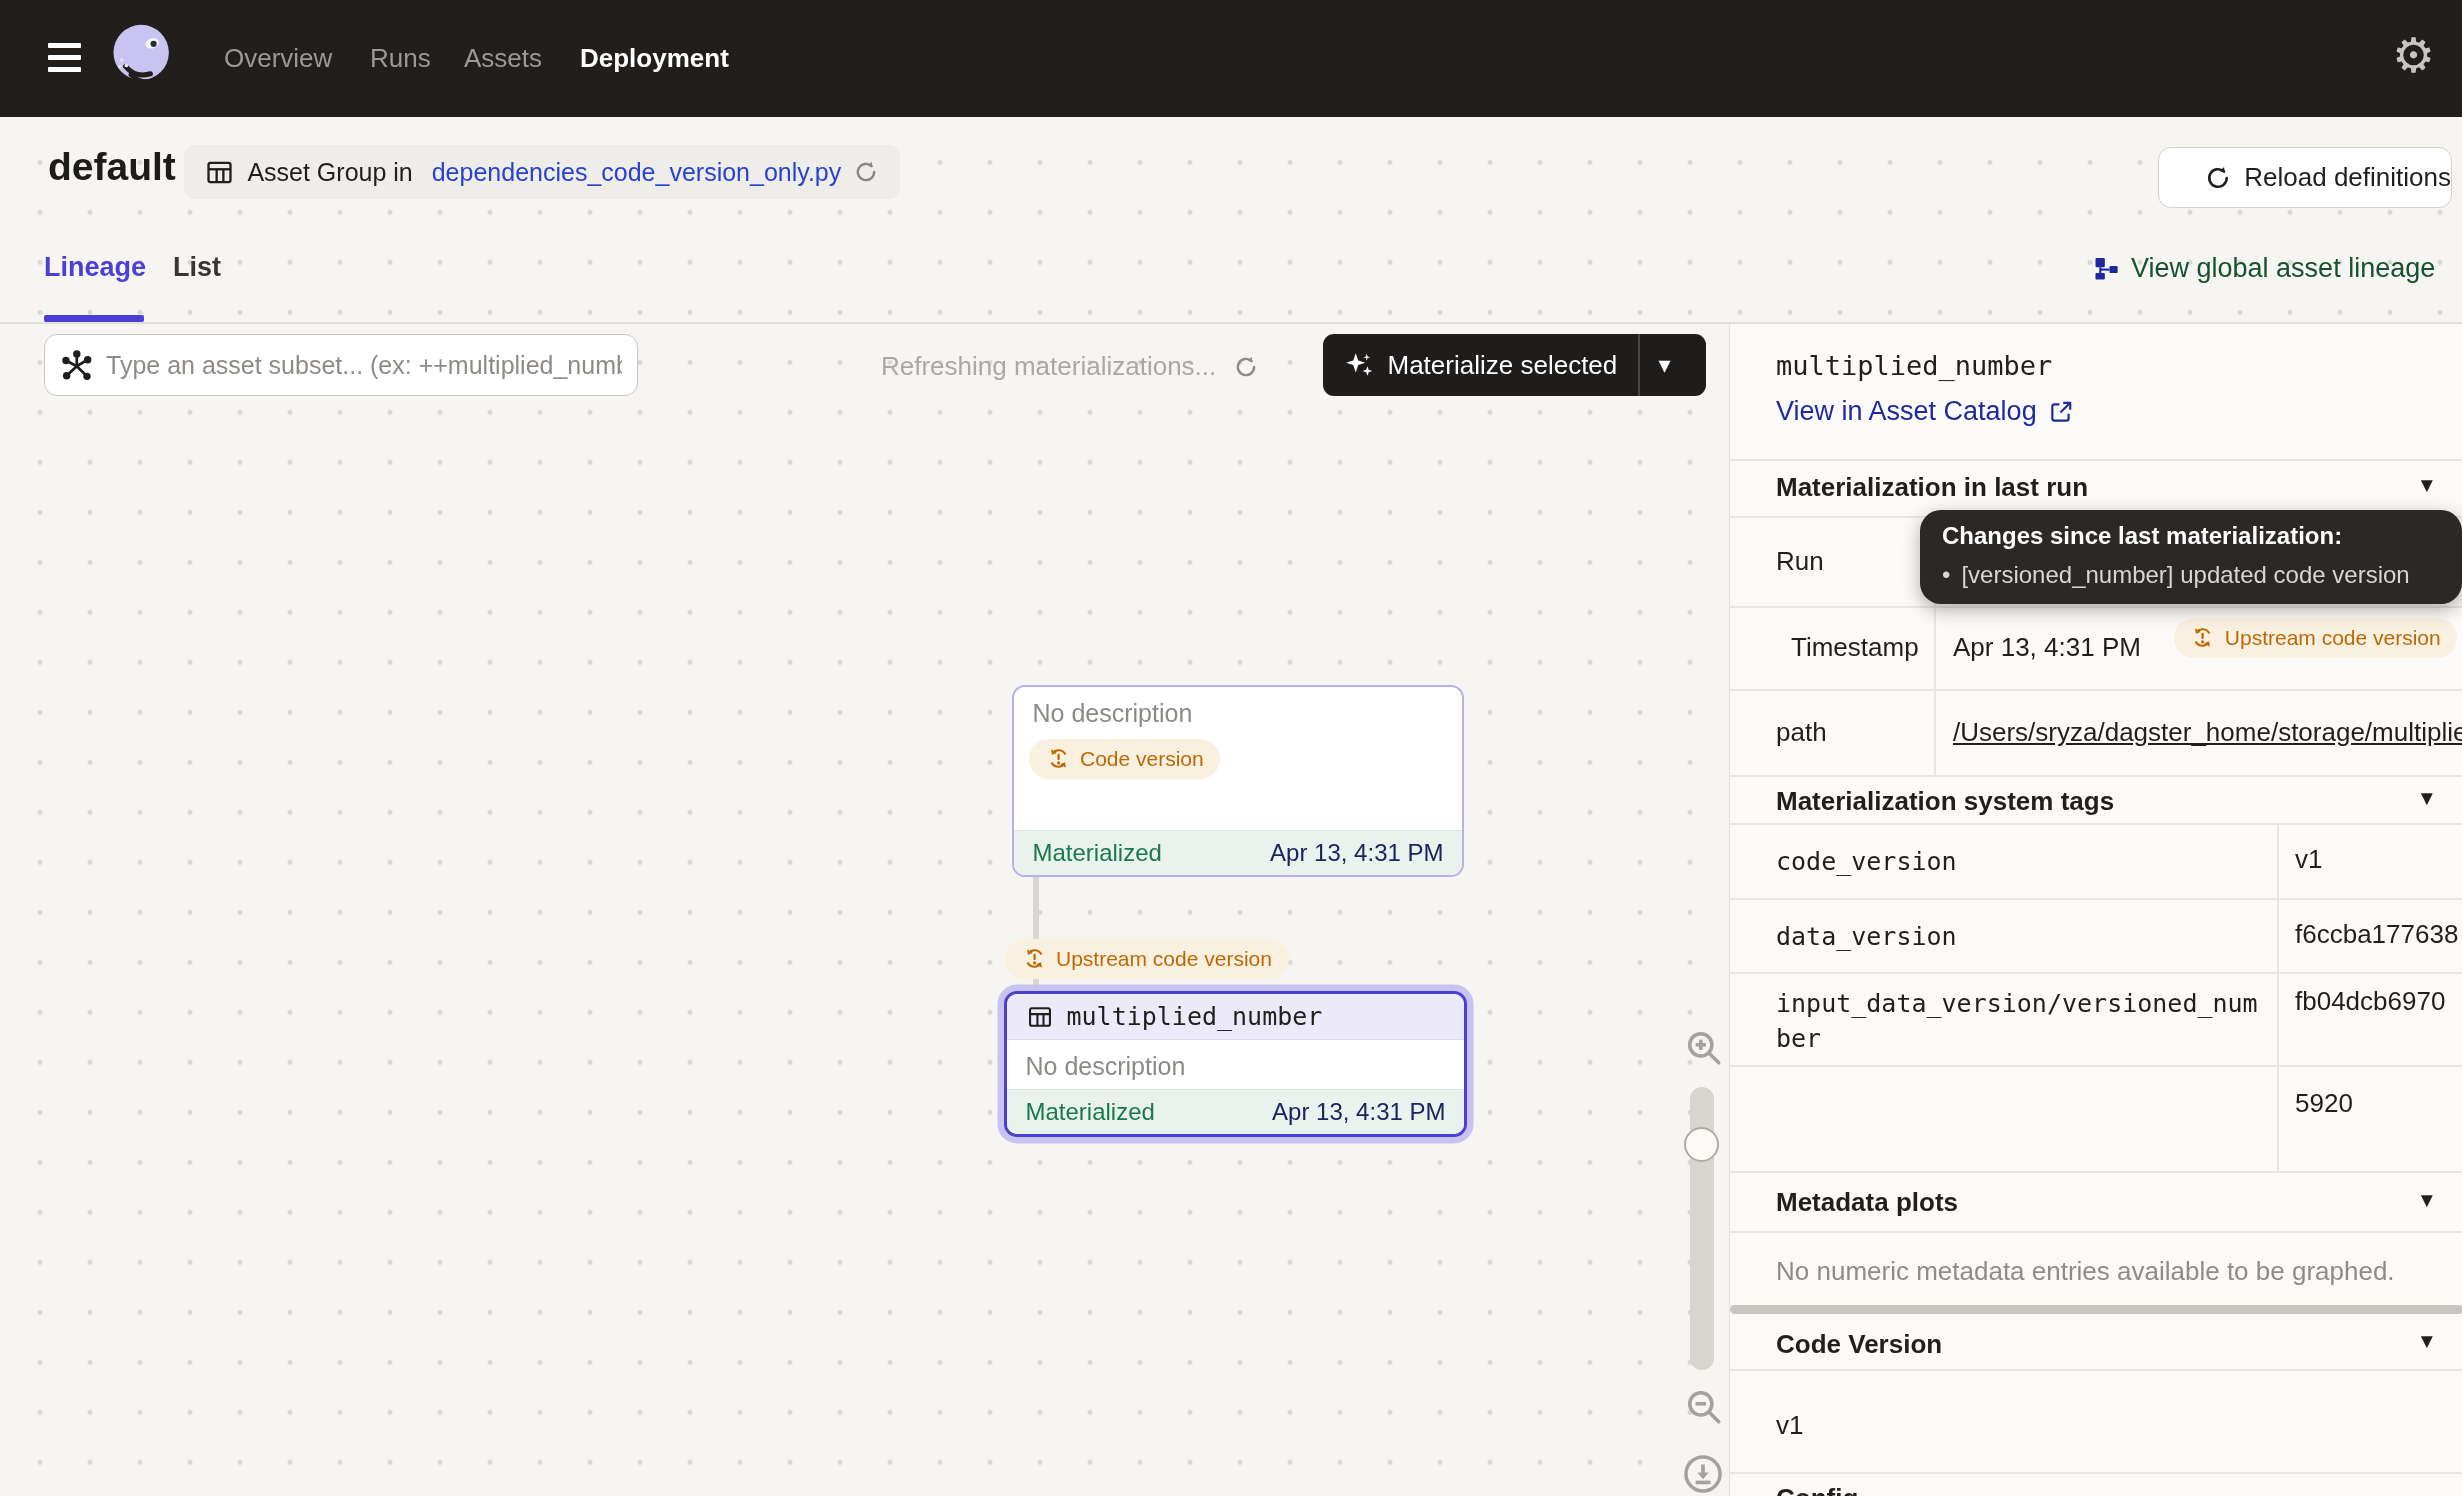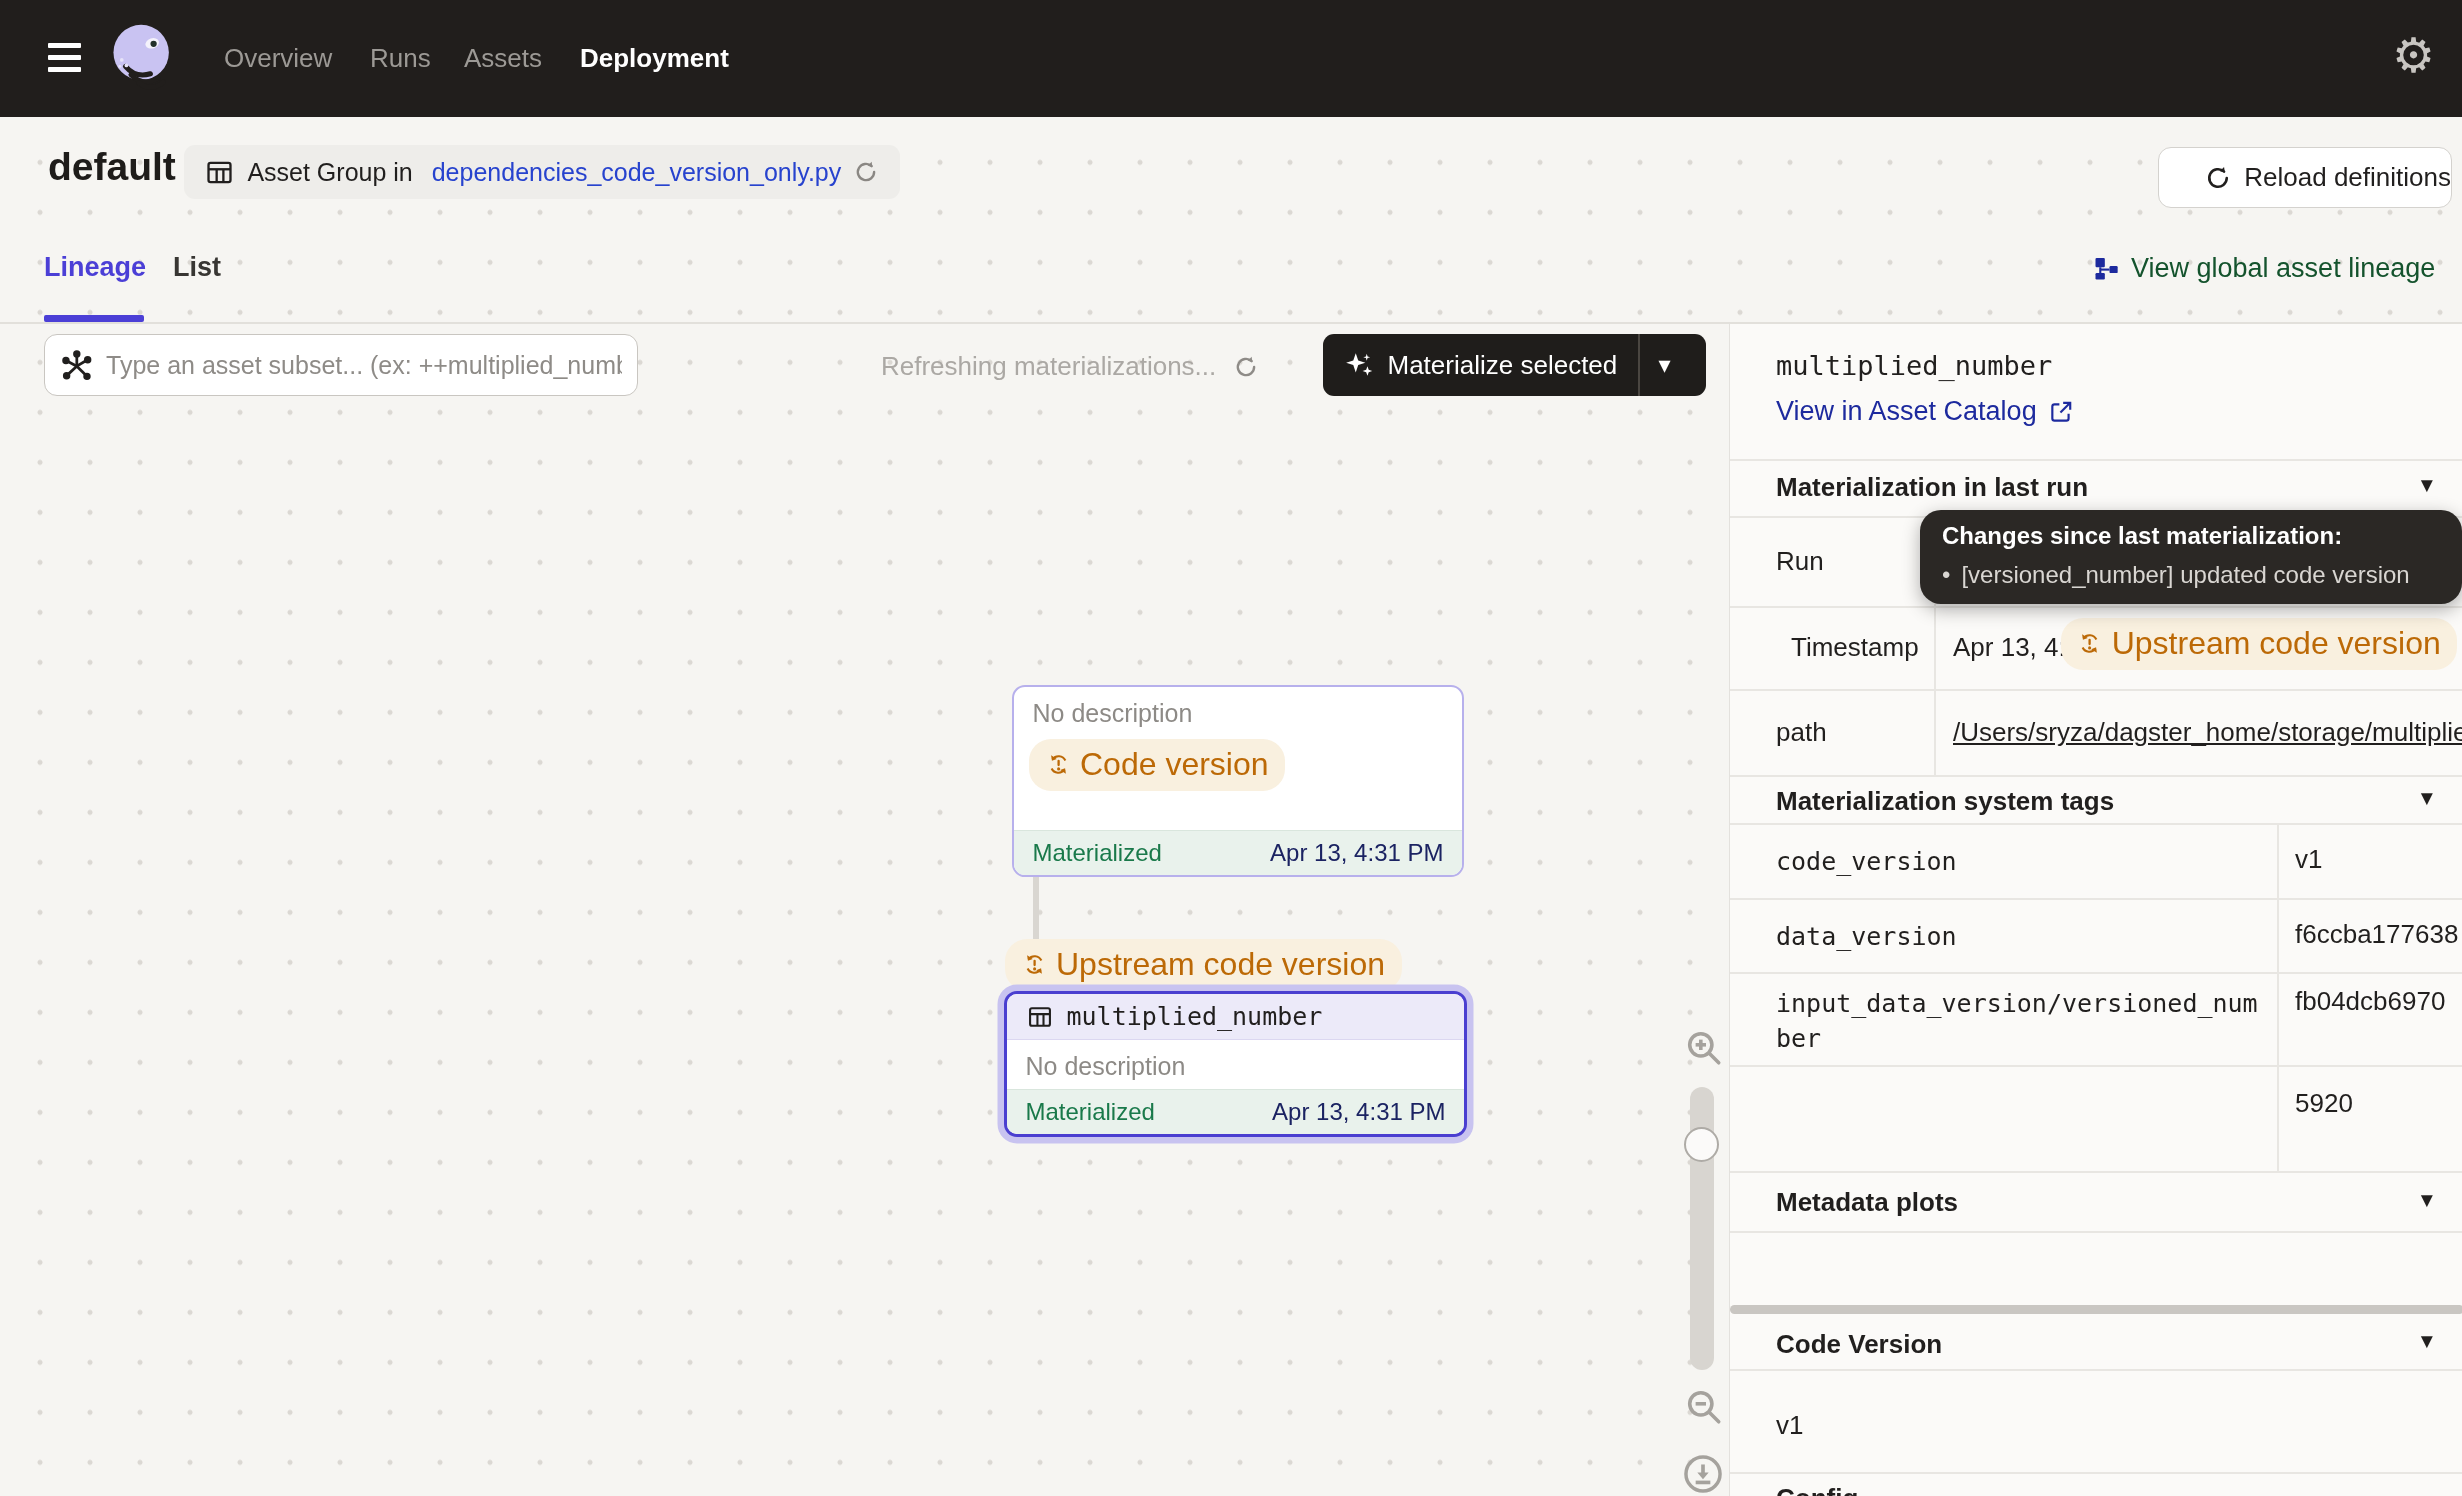--- a/index.html
+++ b/index.html
@@ -79,21 +79,21 @@
   .node-header { height:46px; background:#ECEAF9; border-bottom:0.9px solid #DBD7F1;
     display:flex; align-items:center; gap:13px; padding-left:18.5px;
     font-family:"DejaVu Sans Mono", monospace; font-size:25px; color:#211F1E; }
   .node-desc { color:#8D8A86; font-size:25px; padding:12px 0 0 18.5px; }
   .node-footer { position:absolute; left:0; right:0; bottom:0; height:45px; background:#E9F2EC;
     border-top:0.9px solid #D9E6DD; display:flex; align-items:center; justify-content:space-between;
     padding:0 18.5px; font-size:24px; }
   .node-footer .status { color:#19794A; }
   .node-footer .ts { color:#1B2362; }
   .warn-badge { display:inline-flex; align-items:center; gap:9.3px; background:#F9F0DF; border-radius:22px;
-    padding:7.4px 16.7px; color:#BC6906; font-size:32px; white-space:nowrap; }
+    padding:7.4px 16.7px; color:#BC6906; font-size:21px; white-space:nowrap; }
   .graph-edge { position:absolute; left:1033px; top:877px; width:5.6px; height:116px; background:#D9D6D1; }
   .edge-badge { position:absolute; left:1005px; top:939px; }
 
   
   .zoomcol { position:absolute; color:#A5A29D; }
   .zslider-track { position:absolute; left:1690px; top:1087px; width:24px; height:283px;
     background:#D8D5D0; border-radius:12px; cursor:pointer; }
   .zslider-knob { position:absolute; left:1684px; top:1127px; width:35px; height:35px; border-radius:50%;
     background:#FBFAF9; border:2.8px solid #AEABA6; cursor:grab; }
 
@@ -363,20 +363,21 @@
   <div class="kv-key" style="top:662px;">input_data_version/versioned_number</div>
   <div class="kv-val" style="top:662px;">fb04dcb6970</div>
   <div class="hline" style="top:741px;"></div>
   <div class="kv-val" style="top:764px;">5920</div>
   <div class="vline" style="left:547px;top:499px;height:349px;"></div>
   <div class="hline" style="top:847px;"></div>
 
   <div class="sec-head" style="top:863px;">Metadata plots</div>
   <div class="sec-caret" style="top:865px;">▼</div>
   <div class="hline" style="top:907px;"></div>
+  <div class="muted-msg" style="top:932px;">No numeric metadata entries available to be graphed.</div>
 
   <div class="scroll-thumb"></div>
 
   <div class="sec-head" style="top:1005px;">Code Version</div>
   <div class="sec-caret" style="top:1006px;">▼</div>
   <div class="hline" style="top:1045px;"></div>
   <div class="muted-msg" style="top:1086px;color:#211F1E;">v1</div>
   <div class="hline" style="top:1148px;"></div>
   <div class="sec-head" style="top:1159px;">Config</div>
 </div>

